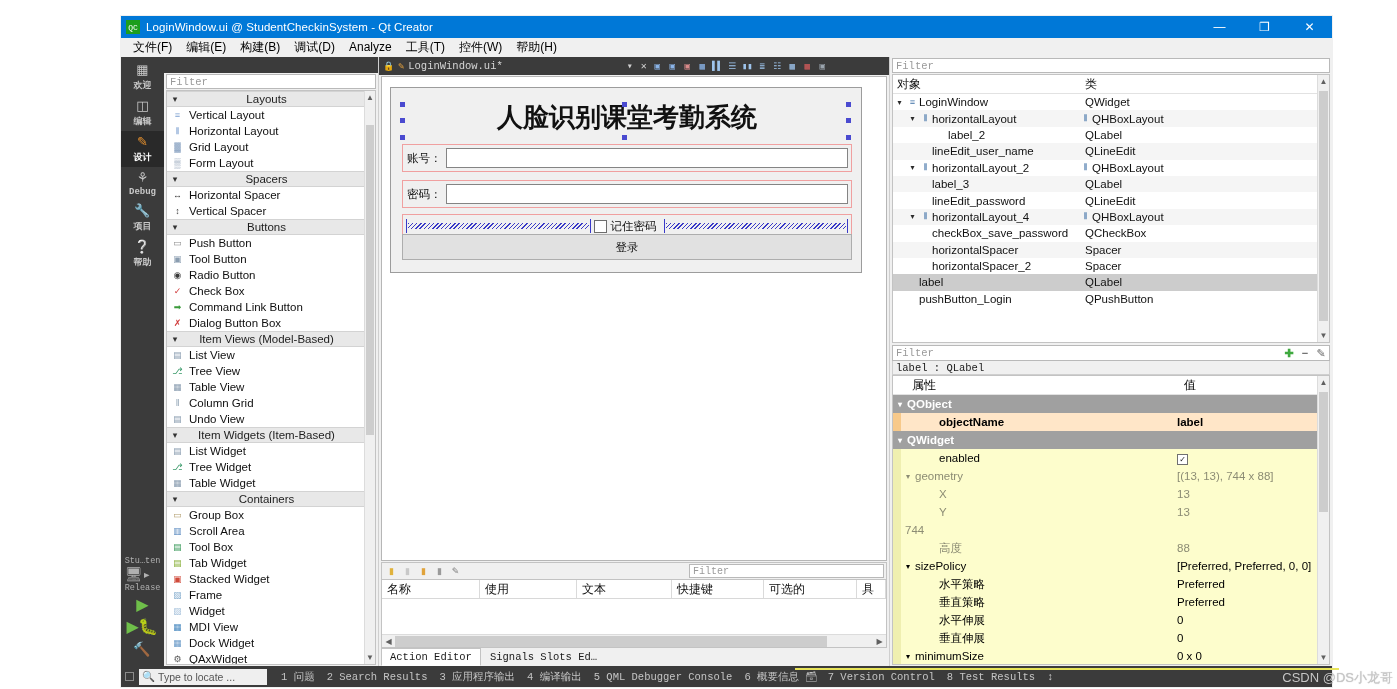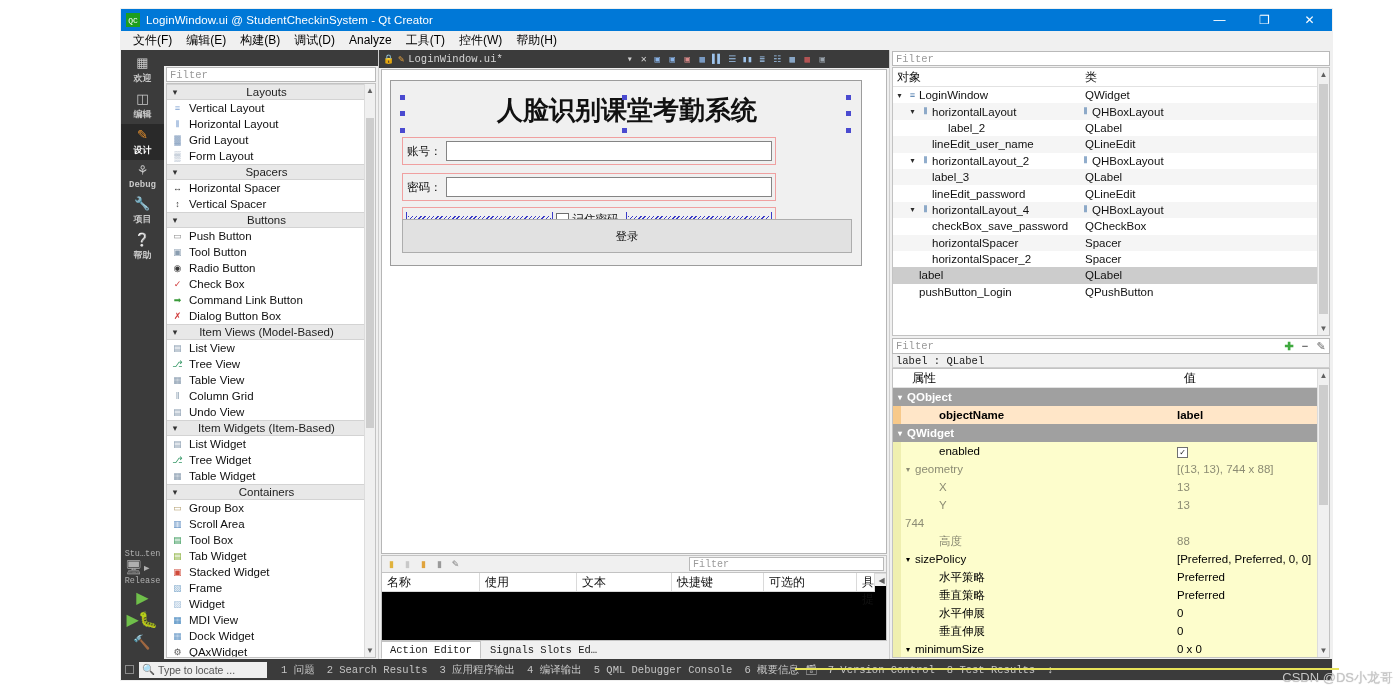--- a/index.html
+++ b/index.html
@@ -11,21 +11,21 @@
   #app {
     position: relative;
     width: 1397px; height: 689px;
     overflow: hidden;
     background: #ffffff;
   }
 
   
   .win {
     position: absolute;
-    left: 120px; top: 8px;
+    left: 120px; top: 15px;
     width: 1213px; height: 673px;
     background: #f0f0f0;
     border: 1px solid #2b579a00;
     overflow: hidden;
   }
   .titlebar {
     height: 22px;
     background: #0078d7;
     color: #ffffff;
     display: flex; align-items: center;
@@ -221,21 +221,21 @@
     white-space: nowrap;
     font-weight: bold;
   }
   .sel-handle {
     position: absolute; width: 5px; height: 5px;
     background: #4a4ad0;
   }
   .row-box {
     position: absolute;
     left: 11px;
-    width: 374px;
+    width: 450px;
     border: 1px solid #f0a0a0;
     background: transparent;
     display: flex; align-items: center;
   }
   .row-label {
     font-family: "DejaVu Serif", serif;
     font-size: 11.5px; color: #111;
     padding: 0 3px 0 4px;
     white-space: nowrap;
   }
@@ -264,21 +264,21 @@
     width: 13px; height: 13px; background: #fff; border: 1px solid #6d6d6d;
     flex: none;
   }
   .cbx-label {
     font-family: "DejaVu Serif", serif;
     font-size: 11.5px; color: #111; padding: 0 4px; white-space: nowrap;
   }
   .login-btn {
     position: absolute;
     left: 11px; bottom: 12px;
-    width: 450px; height: 34px;
+    width: 450px; height: 26px;
     background: #e1e1e1;
     border: 1px solid #adadad;
     display: flex; align-items: center; justify-content: center;
     font-family: Liberation Sans, sans-serif;
     font-size: 11.5px; color: #111;
   }
 
   
   .bottom-pane {
     height: 104px;
@@ -300,23 +300,23 @@
   .ae-filter {
     width: 195px; height: 14px;
     background: #fff; border: 1px solid #b9b9b9;
     font-size: 10px; color: #9a9a9a;
     display: flex; align-items: center; padding-left: 3px;
     font-family: "Liberation Mono", monospace;
     margin-right: 2px;
   }
   .ae-table {
     flex: 1;
-    background: #000000;
+    background: #3b82f6;
     border: 1px solid #c3c3c3;
-    display: flex; flex-direction: row;
+    display: flex; flex-direction: column;
     overflow: hidden;
     justify-content: space-between;
   }
   .ae-head {
     height: 19px; display: flex;
     border-bottom: 1px solid #d8d8d8;
     font-size: 12px; color: #111;
     background: #fff;
   }
   .ae-head .th {

